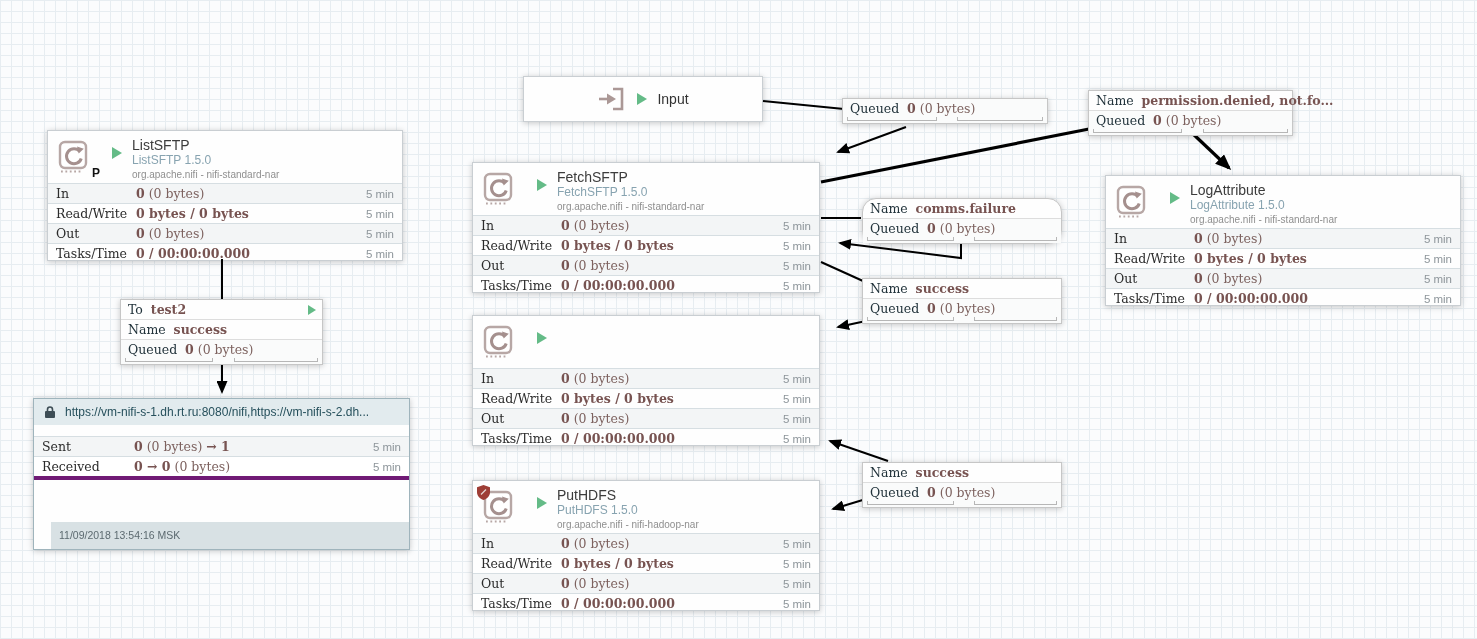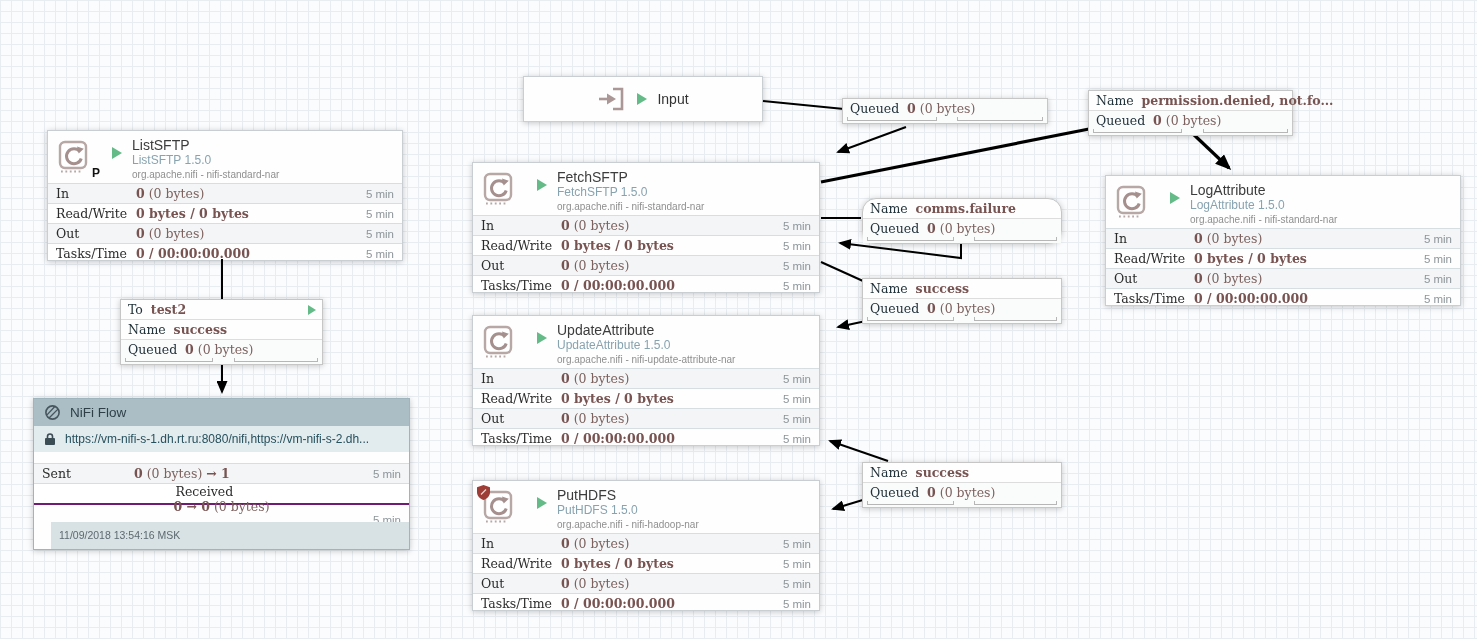--- a/index.html
+++ b/index.html
@@ -51,21 +51,21 @@
   .c-play{position:absolute;right:6px;top:5px;border-left:8px solid #64bb87;border-top:5px solid transparent;border-bottom:5px solid transparent;width:0;height:0;}
   
   .rpg{border:1px solid #9fb4bc;}
   .rpg-head{height:27px;background:#abbec6;display:flex;align-items:center;gap:9px;padding:0 10px;
             font-size:13.5px;color:#2e3f48;}
   .rpg-url{height:26px;background:#e2ebee;display:flex;align-items:center;gap:9px;padding:0 10px;
            font-size:12px;color:#26505c;white-space:nowrap;overflow:hidden;}
   .rpg-stats{margin-top:11px;}
   .rpg .p-row{border-top:1px solid #d6dee2;}
   .rpg .p-row:first-child{background:#f3f5f6;}
-  .rpg .p-row:last-child{border-bottom:2px solid #701a75;flex-direction:column;}
+  .rpg .p-row:last-child{border-bottom:4px solid #701a75;}
   .rpg .p-rlabel{width:92px;}
   .rpg-foot{position:absolute;left:0;right:0;bottom:0;height:19px;line-height:19px;background:#d8e1e4;
             font-size:10.5px;color:#5c6a70;padding:4px 8px;margin-left:17px;}
   
   #wires{position:absolute;left:0;top:0;z-index:2;pointer-events:none;}
   #wires .w2{stroke:#000;stroke-width:2;}
   #wires .w3{stroke:#000;stroke-width:3.2;}
 </style>
 </head>
 <body>
@@ -217,25 +217,20 @@
   <svg width="36" height="36" viewBox="0 0 36 36">
     <rect x="4" y="3" width="26" height="26" rx="5" fill="#fff" stroke="#b7a7a5" stroke-width="2.4"></rect>
     <line x1="5" y1="32.5" x2="25" y2="32.5" stroke="#b7a7a5" stroke-width="2" stroke-dasharray="1.8 2.6"></line>
     <path d="M23.8 12.5 A7.5 7.5 0 1 0 25.2 19.5" fill="none" stroke="#a5908e" stroke-width="3"></path>
     <path d="M21 7.5 L27.8 9.8 L22.7 14.6 Z" fill="#a5908e"></path>
   </svg>
         
         
       </div>
       <div class="play p-play"></div>
-      <div class="p-titles">
-        <div class="p-title">UpdateAttribute</div>
-        <div class="p-type">UpdateAttribute 1.5.0</div>
-        <div class="p-bundle">org.apache.nifi - nifi-update-attribute-nar</div>
-      </div>
     </div>
 
       <div class="p-row">
         <span class="p-rlabel">In</span>
         <span class="p-rval"><b>0</b> <span class="rest">(0 bytes)</span></span>
         <span class="p-rtime">5 min</span>
       </div>
       <div class="p-row">
         <span class="p-rlabel">Read/Write</span>
         <span class="p-rval"><b>0 bytes / 0 bytes</b></span>
@@ -293,30 +288,20 @@
         <span class="p-rtime">5 min</span>
       </div>
       <div class="p-row">
         <span class="p-rlabel">Tasks/Time</span>
         <span class="p-rval"><b>0 / 00:00:00.000</b></span>
         <span class="p-rtime">5 min</span>
       </div>
     </div>
 
   <div class="rpg" style="left:33px;top:398px;width:377px;height:152px;">
-    <div class="rpg-head">
-      <span style="display:inline-flex;">
-        <svg width="17" height="17" viewBox="0 0 18 18">
-          <circle cx="9" cy="9" r="7" fill="none" stroke="#46555e" stroke-width="1.7"></circle>
-          <line x1="3.2" y1="11.5" x2="11.5" y2="2.6" stroke="#46555e" stroke-width="1.4"></line>
-          <line x1="5.6" y1="14.6" x2="14.8" y2="5.4" stroke="#46555e" stroke-width="1.4"></line>
-        </svg>
-      </span>
-      <span>NiFi Flow</span>
-    </div>
     <div class="rpg-url">
       <span style="display:inline-flex;">
         <svg width="12" height="14" viewBox="0 0 12 14">
           <rect x="1" y="6" width="10" height="7" rx="1" fill="#3d4d55"></rect>
           <path d="M3.5 6 V4.5 a2.5 2.5 0 0 1 5 0 V6" stroke="#3d4d55" stroke-width="1.6" fill="none"></path>
         </svg>
       </span>
       <span>https://vm-nifi-s-1.dh.rt.ru:8080/nifi,https://vm-nifi-s-2.dh...</span>
     </div>
     <div class="rpg-stats">

